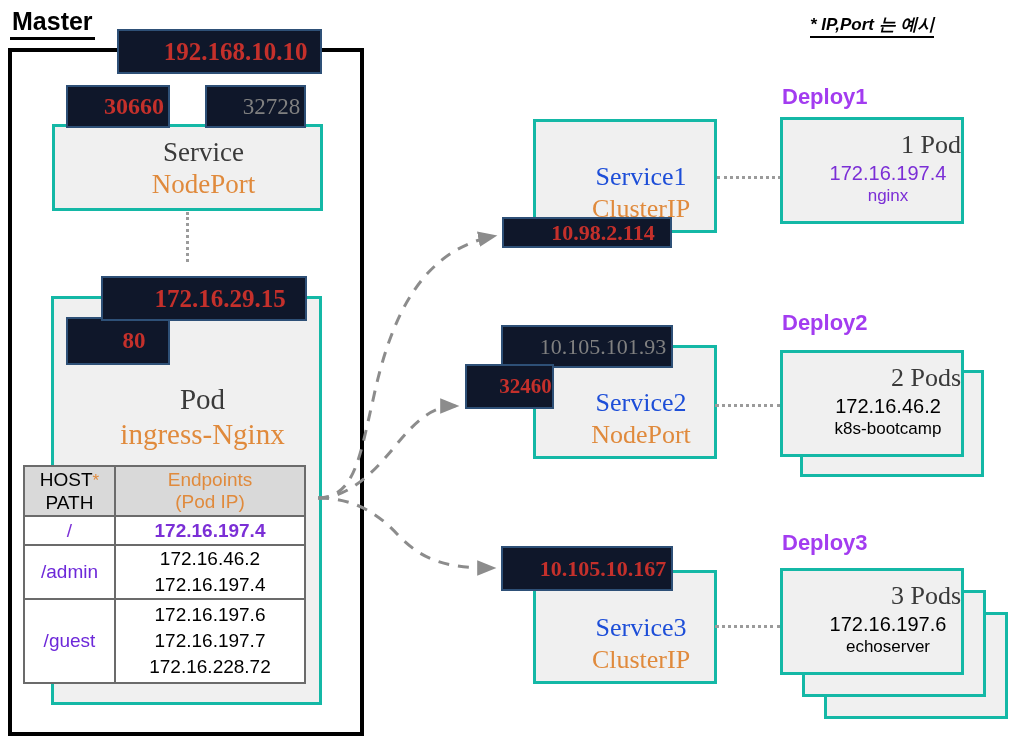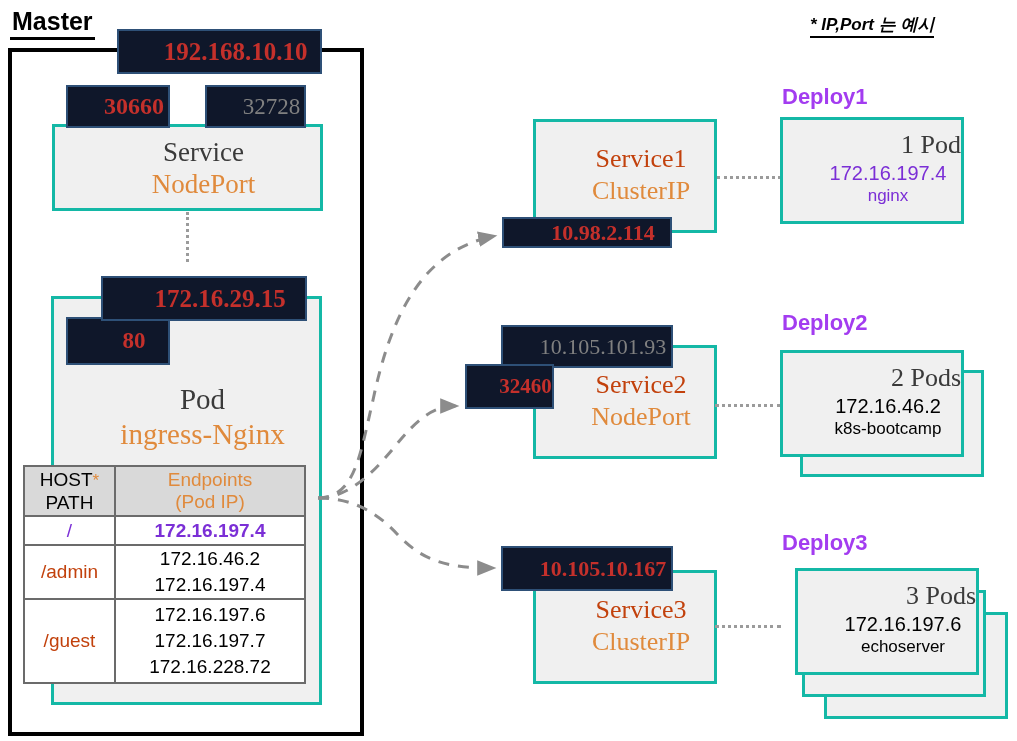--- a/index.html
+++ b/index.html
@@ -104,30 +104,30 @@
   #route-table td, #route-table th {
     border: 2px solid #6b6b6b;
     text-align: center;
     font-family: "Liberation Sans", sans-serif;
     padding: 0;
   }
   #route-table thead th { background: #d9d9d9; height: 48px; }
   .th-host { width: 89px; font-size: 19px; color: #000; font-weight: normal; line-height: 22px; }
   .th-host .star { color: #e08a3c; font-size: 17px; }
   .th-ep { font-size: 19px; color: #e08a3c; font-weight: normal; line-height: 22px; }
-  .cell-path { font-size: 19px; color: #c2410c; }
+  .cell-path { font-size: 19px; color: #6d28d9; }
   .cell-path.slash { color: #7b2fd6; }
   .cell-ep { font-size: 19px; color: #000; line-height: 26px; padding: 2px 0; }
   .cell-ep.hi { color: #7b2fd6; font-weight: bold; }
 
   
   .svc-box { width: 184px; height: 114px; }
   .svc-box .l1 {
     font-family: "Liberation Serif", serif;
-    font-size: 26px; color: #c2410c; text-align: center; margin-top: 22px;
+    font-size: 26px; color: #1d4ed8; text-align: center; margin-top: 40px;
   }
   .svc-box .l2 {
     font-family: "Liberation Serif", serif;
     font-size: 26px; color: #e08a3c; text-align: center; margin-top: 2px;
   }
   #svc1 { left: 533px; top: 119px; }
   #svc2 { left: 533px; top: 345px; }
   #svc3 { left: 533px; top: 570px; }
 
   #svc1-ip { left: 502px; top: 217px; width: 170px; height: 31px; font-size: 22px; font-weight: bold; }
@@ -152,21 +152,21 @@
   .pod-card .p2 {
     font-size: 20px; text-align: center; margin-top: 2px;
   }
   .pod-card .p3 {
     font-size: 17px; text-align: center; margin-top: 1px;
   }
 
   #dep1-card { left: 780px; top: 117px; }
   #dep2-card { left: 780px; top: 350px; }
   #dep2-back { left: 800px; top: 370px; width: 184px; height: 107px; }
-  #dep3-card { left: 780px; top: 568px; margin-left: 15px; }
+  #dep3-card { left: 780px; top: 568px; }
   #dep3-back1 { left: 802px; top: 590px; width: 184px; height: 107px; }
   #dep3-back2 { left: 824px; top: 612px; width: 184px; height: 107px; }
 
   
   .link-dots {
     height: 0; border-top: 3px dotted #9b9b9b;
   }
   #link1 { left: 717px; top: 176px; width: 64px; }
   #link2 { left: 715px; top: 404px; width: 66px; }
   #link3 { left: 715px; top: 625px; width: 66px; }

